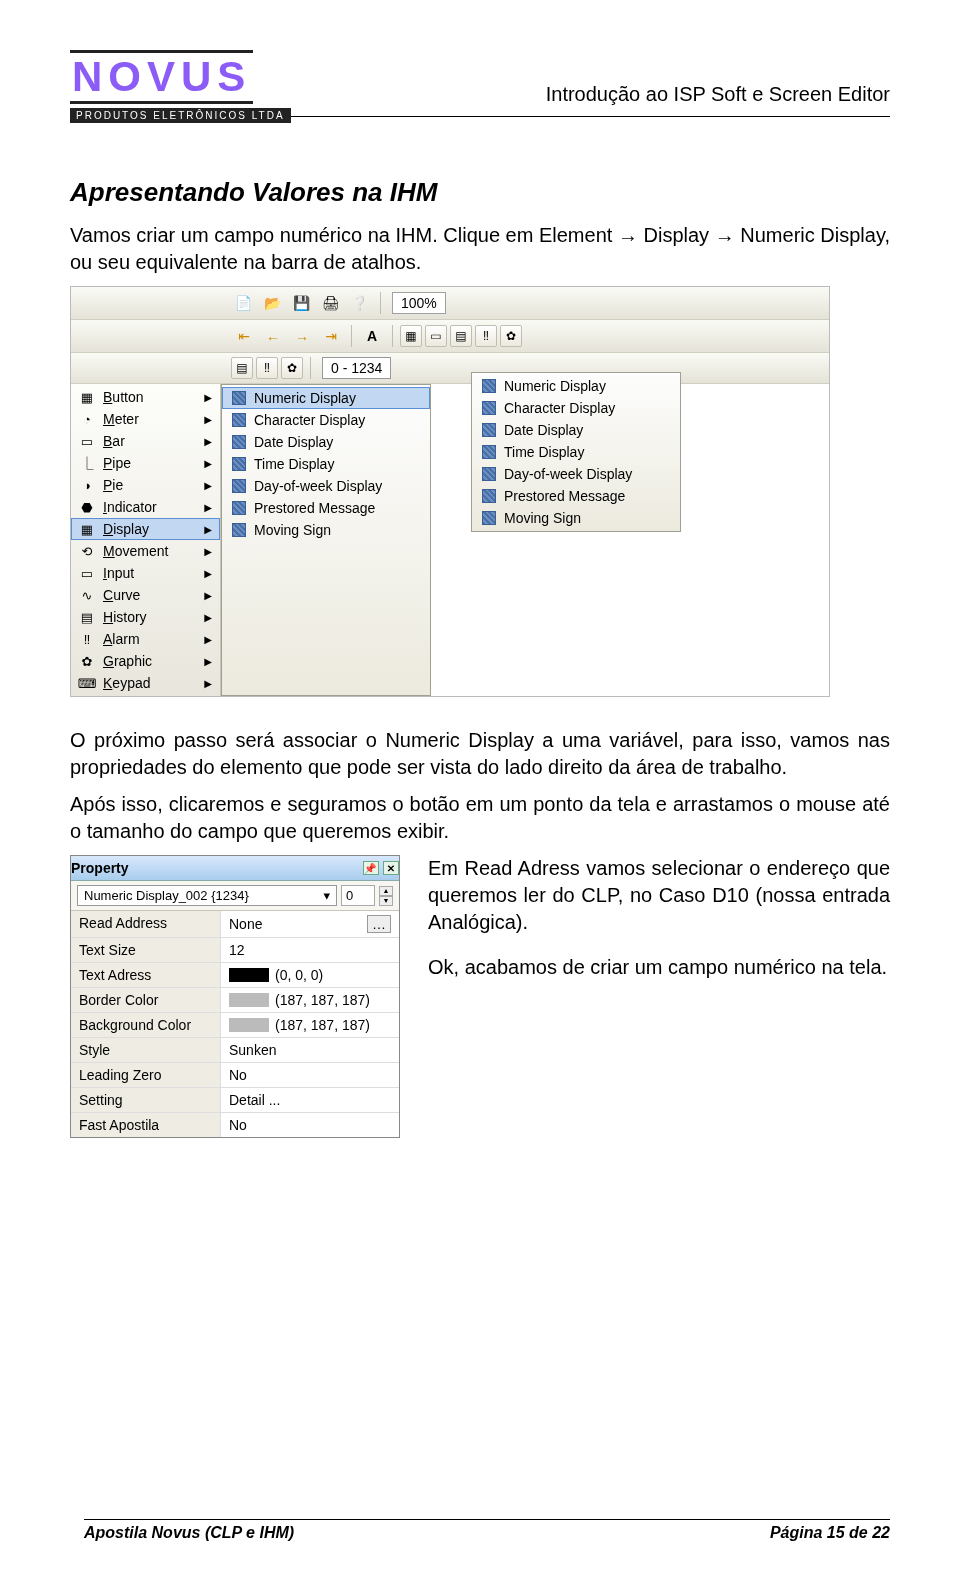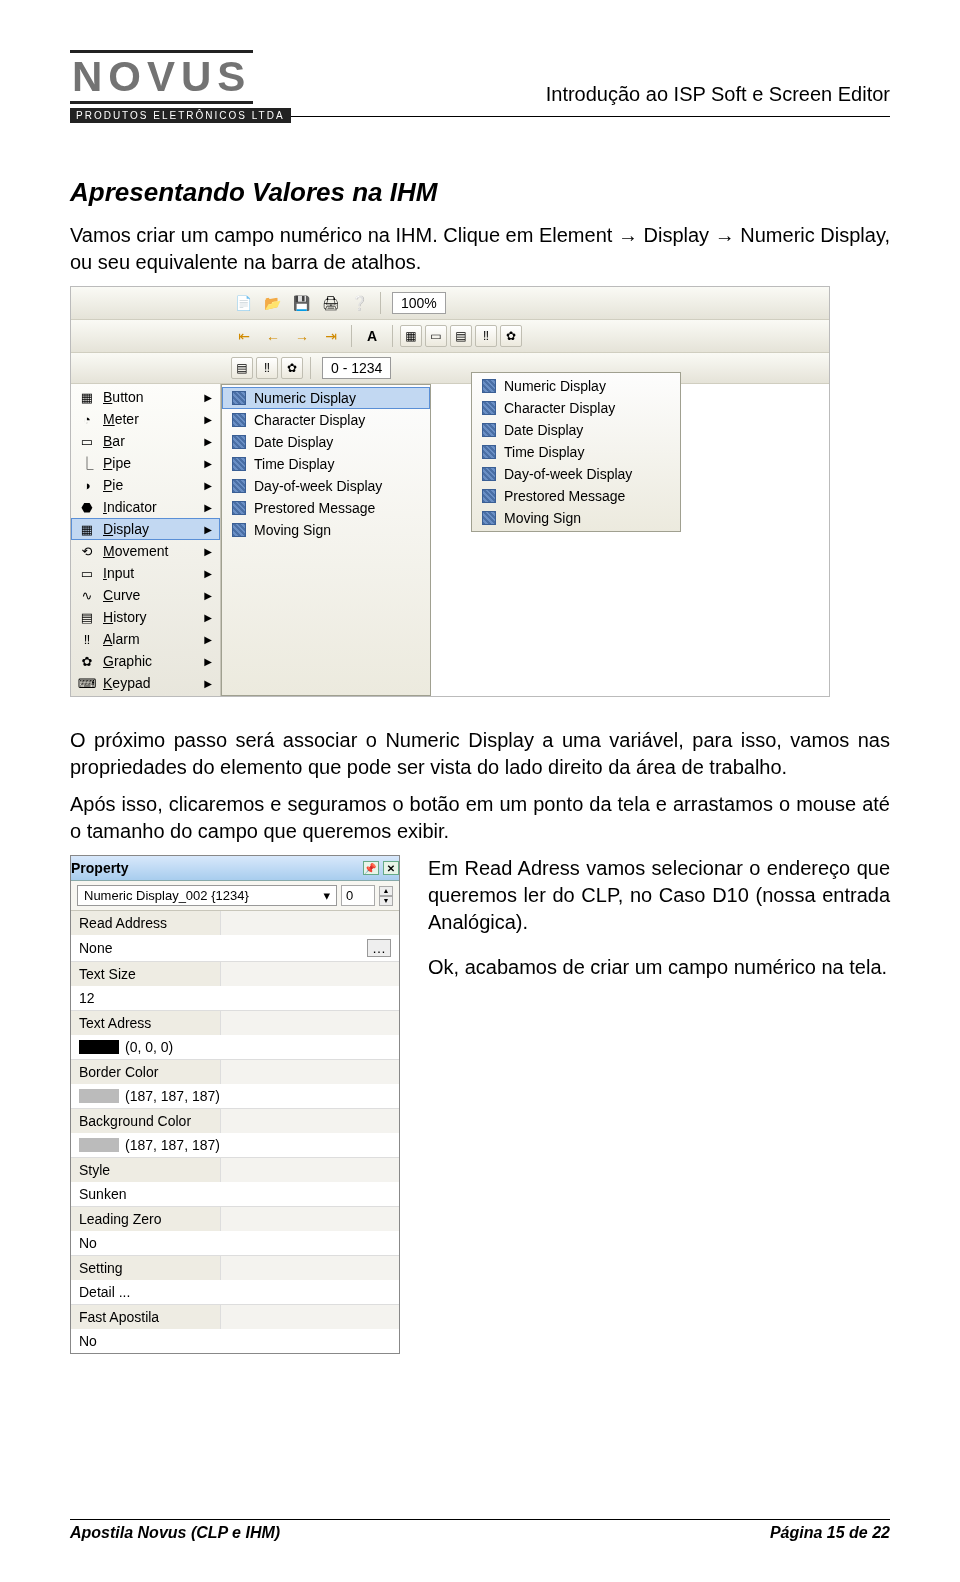--- a/index.html
+++ b/index.html
@@ -16,21 +16,21 @@
     position: relative;
     height: 100%;
   }
   
   .logo-block { display: flex; flex-direction: column; align-items: flex-start; }
   .logo-text {
     font-family: Arial, sans-serif;
     font-size: 42px;
     font-weight: bold;
     letter-spacing: 6px;
-    color: #737373;
+    color: #8b5cf6;
     border-top: 3px solid #222;
     border-bottom: 3px solid #222;
     padding: 0 2px;
   }
   .logo-sub {
     background: #222;
     color: #fff;
     font-size: 10px;
     letter-spacing: 2px;
     padding: 2px 6px;
@@ -120,33 +120,33 @@
     border-bottom: 1px solid #8aa;
     display:flex; justify-content:space-between; align-items:center;
   }
   .fig2 .titlebar .wbtns { display:flex; gap:4px;}
   .wb { width:16px;height:14px;border:1px solid #6a8; background:#e8f4e8; font-size:10px; display:flex;align-items:center;justify-content:center;}
   .fig2 .objrow { display:flex; align-items:center; padding:4px 6px; gap:4px; border-bottom:1px solid #c8c6ba; background:#f7f6f1;}
   .fig2 .objrow .sel { flex:1; background:#fff; border:1px solid #999; padding:2px 6px; font-size:13px;}
   .fig2 .objrow .numf { width:34px; border:1px solid #aaa; padding:2px 4px; background:#fff; font-size:13px;}
   .fig2 .spin { width:14px; display:flex; flex-direction:column;}
   .fig2 .spin div { height:10px; border:1px solid #aaa; background:#eee; font-size:7px; text-align:center; line-height:8px;}
-  .proprow { display:flex; border-top:1px solid #ddd;flex-direction:column; }
+  .proprow { display:flex; border-top:1px solid #ddd; }
   .proprow:first-of-type { border-top: none;}
   .proplabel { width: 150px; padding: 4px 8px; background:#eeece3; border-right:1px solid #ddd;}
   .propval { flex:1; padding: 4px 8px; background:#fff; display:flex; align-items:center; gap:6px;}
   .swatch { width:40px; height:14px; display:inline-block;}
 
   .side-text { flex:1; }
   .side-text .para { margin-bottom: 18px; }
 
   
   .footer {
     position: absolute;
-    bottom: 40px; left: 70px; right: 70px;
+    bottom: 40px; left: 84px; right: 70px;
     border-top: 1.5px solid #000;
     padding-top: 4px;
     display:flex; justify-content:space-between;
     font-style: italic; font-weight: bold; font-size: 16px;
   }
 
   .sep { width:1px; height:22px; background:#c0beb2; margin:0 4px;}
 </style>
 </head>
 <body>

